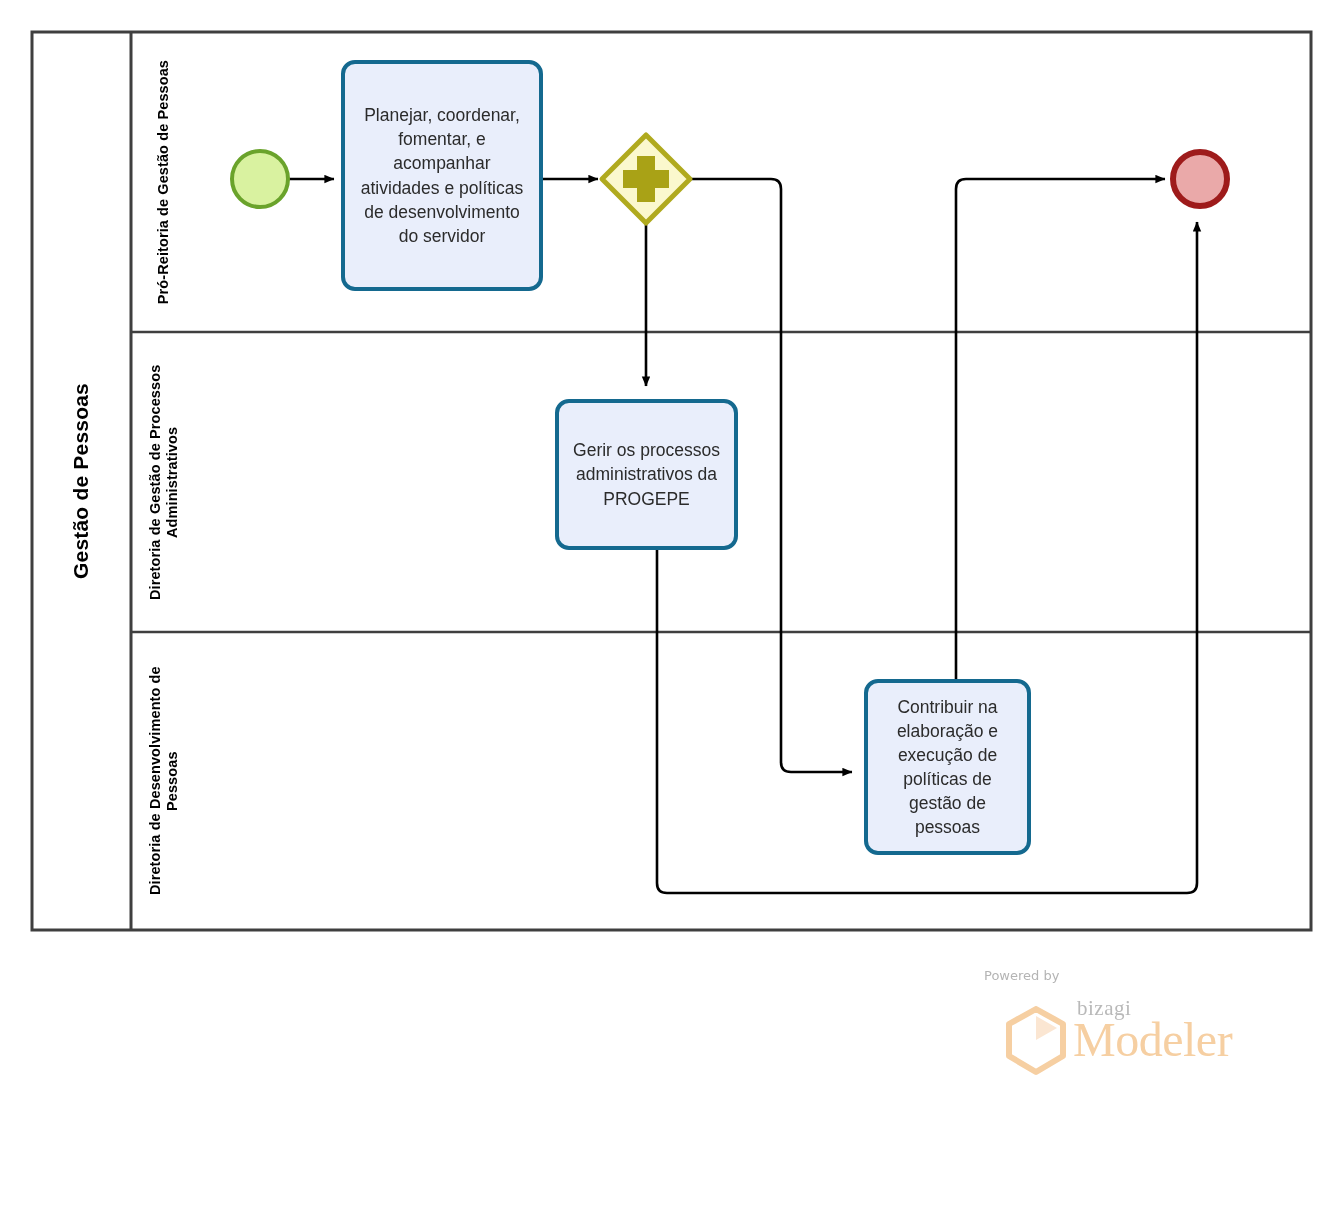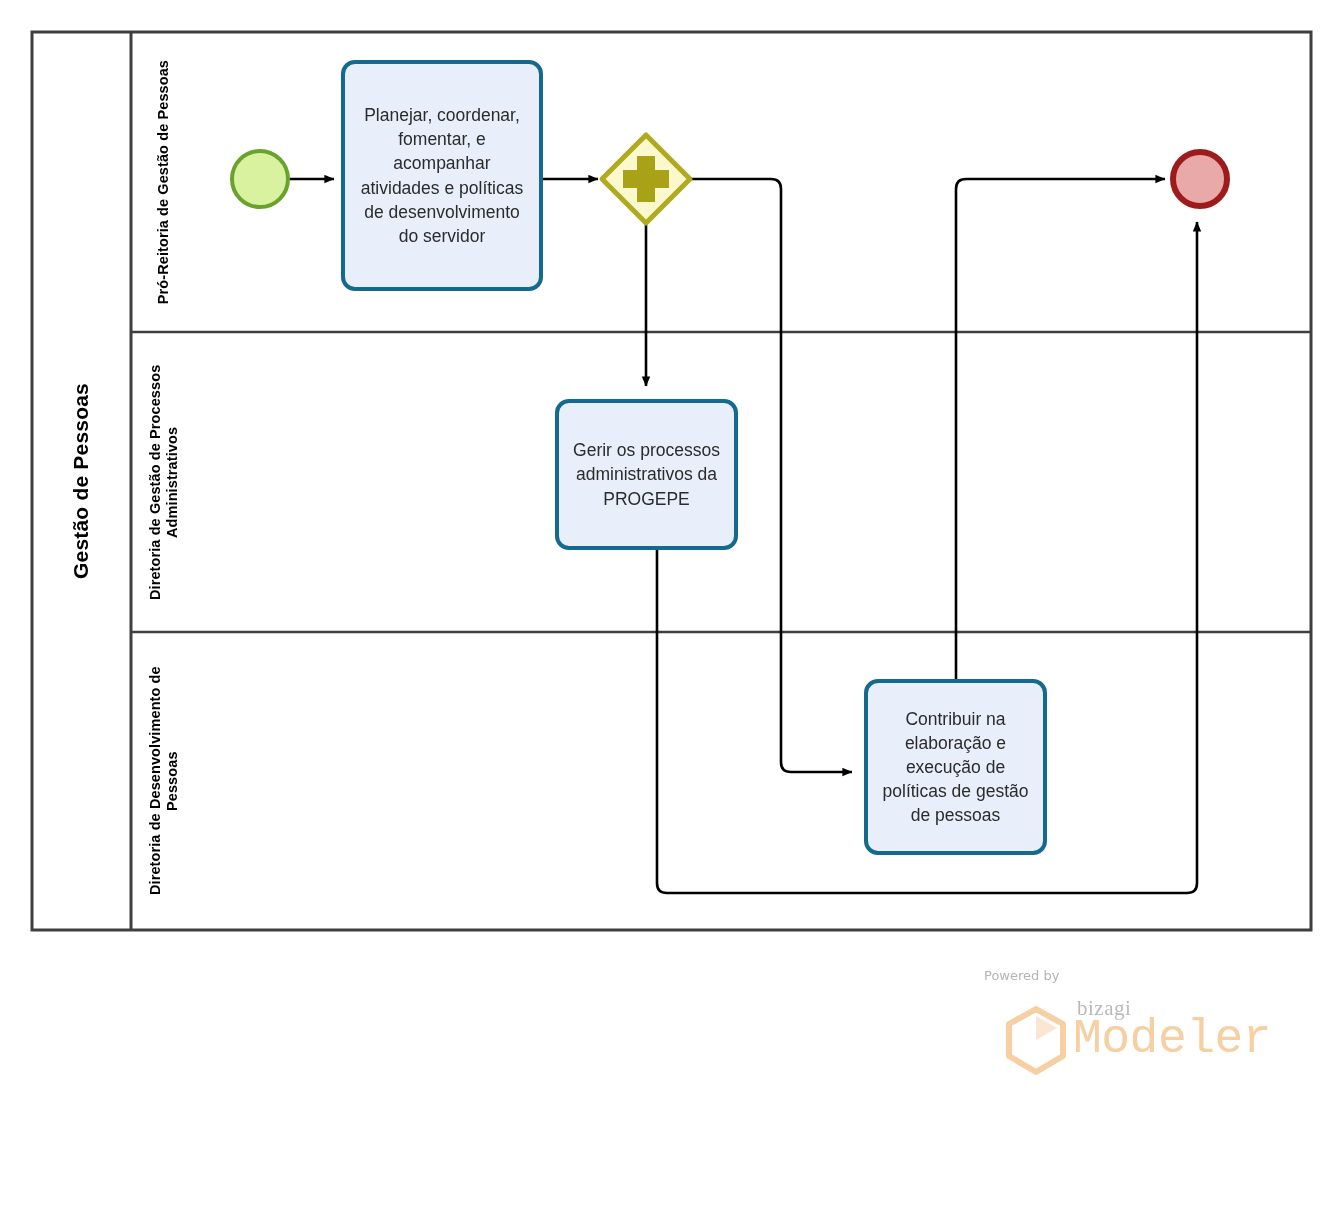--- a/index.html
+++ b/index.html
@@ -82,21 +82,21 @@
     align-items: center;
     justify-content: center;
     text-align: center;
     color: #2b2b2b;
     font-size: 17.5px;
     line-height: 1.38;
     padding: 4px 8px;
   }
   #task1 { left: 341px; top: 60px;  width: 202px; height: 231px; }
   #task2 { left: 555px; top: 399px; width: 183px; height: 151px; }
-  #task3 { left: 864px; top: 679px; width: 183px; height: 176px; }
+  #task3 { left: 864px; top: 679px; width: 167px; height: 176px; }
 
   .watermark {
     position: absolute;
     left: 968px;
     top: 968px;
     width: 290px;
     height: 110px;
     pointer-events: none;
     margin-left: 12px;
   }
@@ -116,21 +116,21 @@
     color: #b9b9b9;
     font-family: Liberation Serif, serif;
     letter-spacing: .5px;
   }
   .wmModeler {
     position: absolute;
     left: 93px;
     top: 44px;
     font-size: 48px;
     color: #f6cfa2;
-    font-family: Liberation Mono, monospace;
+    font-family: Liberation Serif, serif;
     letter-spacing: -.5px;
   }
   .wmLogo {
     position: absolute;
     left: 24px;
     top: 38px;
     width: 64px;
     height: 70px;
   }
 </style>

